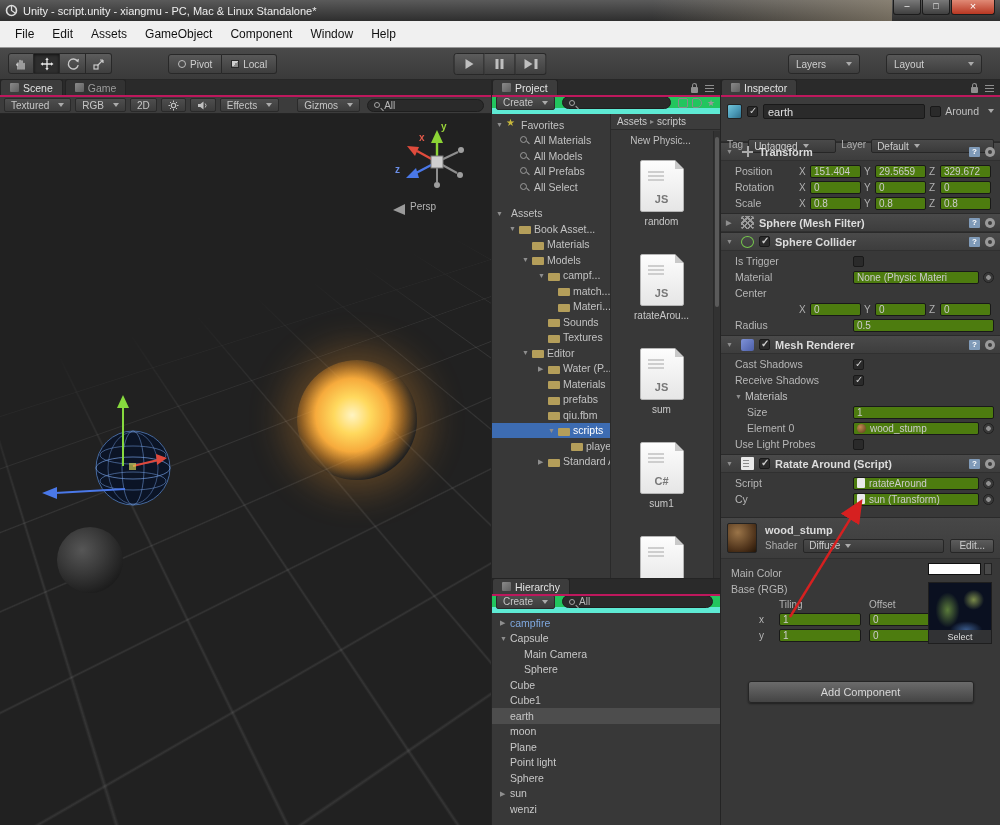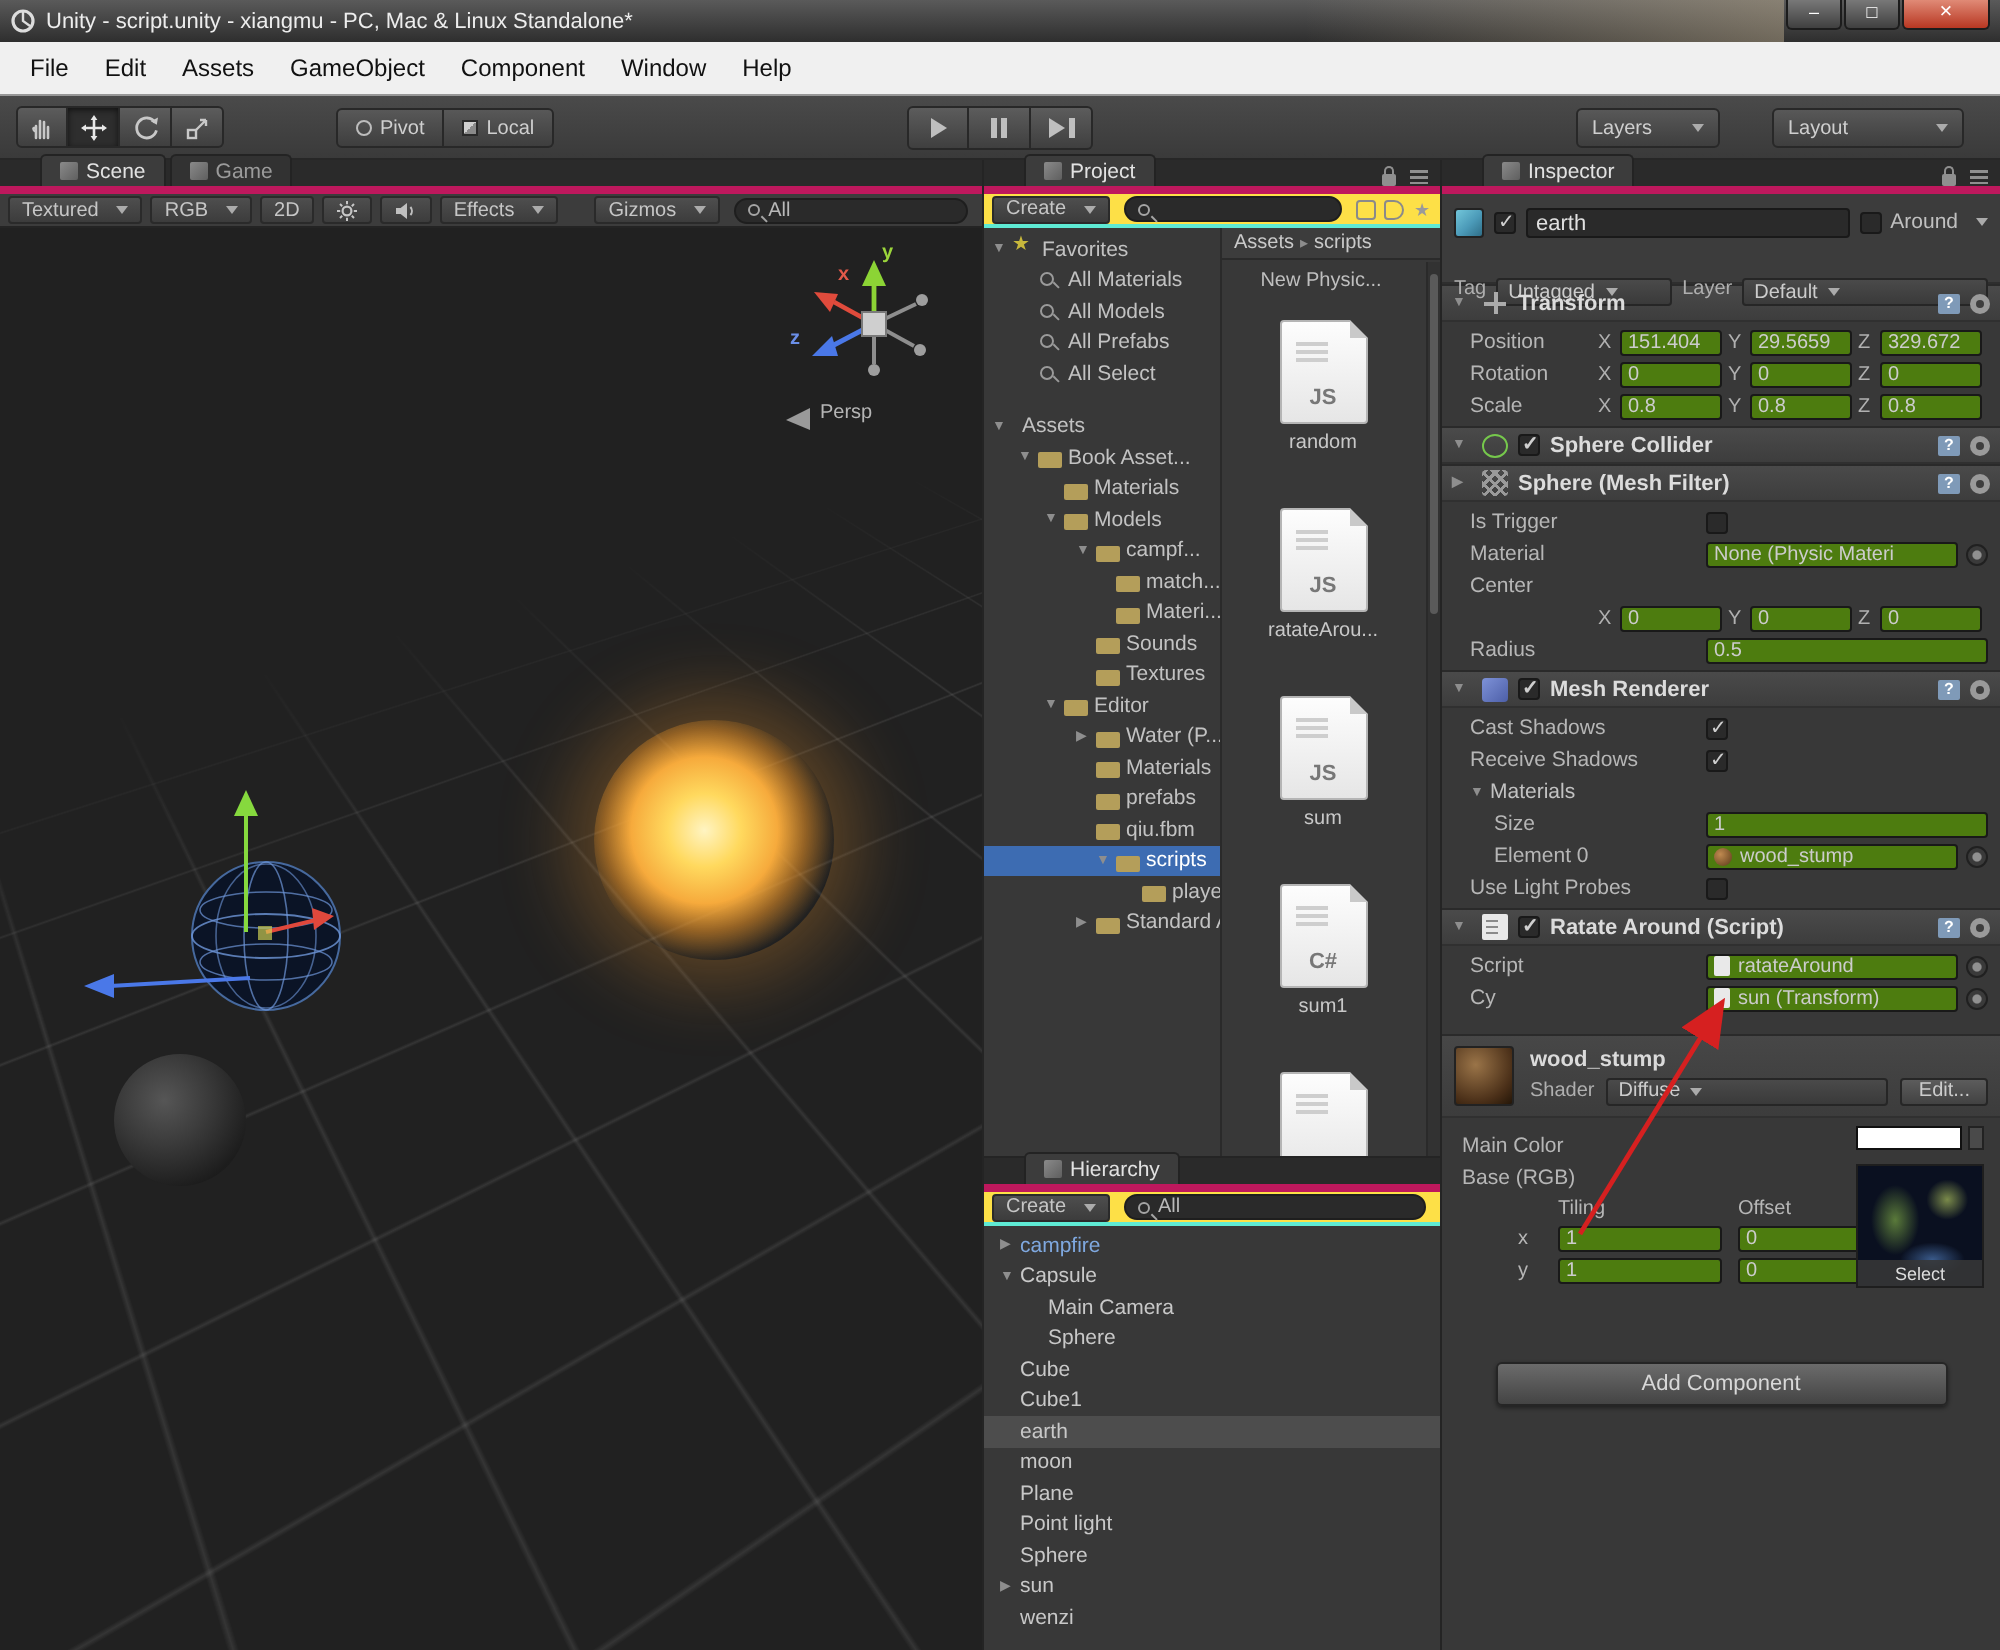--- a/index.html
+++ b/index.html
@@ -37,29 +37,29 @@
   .pbtn:last-child{border-radius:0 3px 3px 0}
   .tri{width:0;height:0;border-top:5px solid transparent;border-bottom:5px solid transparent;border-left:8px solid #BFBFBF}
   .bar{width:3px;height:10px;background:#BFBFBF}
   .right-dds{position:absolute;right:18px;top:6px;display:flex;gap:26px}
   .dd{height:20px;background:linear-gradient(#585858,#3e3e3e);border:1px solid #282828;border-radius:3px;display:flex;align-items:center;justify-content:space-between;padding:0 7px;font-size:10px;color:#CFCFCF}
   .dd.layers{width:72px}.dd.layout{width:96px}
   .caret{width:0;height:0;border-left:3.5px solid transparent;border-right:3.5px solid transparent;border-top:4px solid #ABABAB;margin-left:5px}
 
   
   .panel{position:absolute;background:#383838}
-  .tabstrip{height:17px;background:#2a2a2a;border-bottom:4px solid #be185d;display:flex;align-items:flex-end;padding-left:20px;gap:2px;position:relative}
+  .tabstrip{height:17px;background:#2a2a2a;border-bottom:2px solid #be185d;display:flex;align-items:flex-end;padding-left:0;gap:2px;position:relative}
   .tab{height:16px;display:flex;align-items:center;gap:4px;padding:0 9px;font-size:10.5px;color:#9B9B9B;background:#323232;border:1px solid #232323;border-bottom:none;border-radius:3px 3px 0 0}
   .tab.active{background:#3c3c3c;color:#E2E2E2}
   .tab-ic{width:9px;height:9px;background:linear-gradient(135deg,#8a8a8a,#5f5f5f);border-radius:1px}
   .strip-icons{position:absolute;right:6px;top:4px;display:flex;gap:7px;align-items:center}
   .ic-lock{width:7px;height:6px;background:#8f8f8f;border-radius:1px;position:relative;margin-top:3px}
   .ic-lock::before{content:"";position:absolute;left:1px;top:-4px;width:3px;height:4px;border:1.2px solid #8f8f8f;border-bottom:none;border-radius:3px 3px 0 0}
   .ic-menu{width:9px;height:7px;background:repeating-linear-gradient(#8f8f8f 0 1.4px,transparent 1.4px 3px)}
-  .panel-toolbar{height:17px;background:#fde047;border-bottom:2px solid #5eead4;display:flex;align-items:center;padding:0 4px;gap:4px;font-size:10px;color:#C6C6C6}
+  .panel-toolbar{height:17px;background:#22c55e;border-bottom:6px solid #5eead4;display:flex;align-items:center;padding:0 4px;gap:4px;font-size:10px;color:#C6C6C6}
   .mini-dd{display:flex;align-items:center;gap:4px;padding:0 6px;height:14px;background:linear-gradient(#4e4e4e,#3c3c3c);border:1px solid #2a2a2a;border-radius:2px}
   .searchbox{flex:1;height:13px;background:#2a2a2a;border:1px solid #1e1e1e;border-radius:7px;display:flex;align-items:center;gap:4px;padding:0 6px;color:#B9B9B9;margin:0 3px}
   .ic-search{width:6px;height:6px;border:1.3px solid #A5A5A5;border-radius:50%;position:relative;flex:0 0 auto}
   .ic-search::after{content:"";position:absolute;width:4px;height:1.3px;background:#A5A5A5;transform:rotate(45deg);left:5px;top:6px}
   .mini-ic{width:10px;height:10px;border:1px solid #8a8a8a;border-radius:2px}
   .mini-ic.tag{border-radius:2px 5px 5px 2px}
   .mini-ic.star{border:none}
   .mini-ic.star::before{content:"★";color:#9a9a9a;font-size:9px;line-height:10px;display:block;text-align:center}
 
   
@@ -768,34 +768,34 @@
             <span class="fieldv">0.8</span>
           </span>
         <span class="axgrp">
             <span class="axl">Z</span>
             <span class="fieldv">0.8</span>
           </span>
       </div>
     </div>
 
     <div class="comp-hdr">
+      <span class="fold fold-c"></span>
+      <span class="cicon ci-mesh"></span>
+      <span>Sphere (Mesh Filter)</span>
+      <span class="hdr-icons">
+          <span class="ic-book"></span>
+          <span class="ic-gear"></span>
+        </span>
+    </div>
+
+    <div class="comp-hdr">
       <span class="fold fold-o"></span>
       <span class="cicon ci-collider"></span>
       <span class="cb on"></span>
       <span>Sphere Collider</span>
-      <span class="hdr-icons">
-          <span class="ic-book"></span>
-          <span class="ic-gear"></span>
-        </span>
-    </div>
-
-    <div class="comp-hdr">
-      <span class="fold fold-c"></span>
-      <span class="cicon ci-mesh"></span>
-      <span>Sphere (Mesh Filter)</span>
       <span class="hdr-icons">
           <span class="ic-book"></span>
           <span class="ic-gear"></span>
         </span>
     </div>
     <div class="comp-body">
       <div class="irow">
         <span class="ilabel">Is Trigger</span>
         <span class="cb"></span>
       </div>

